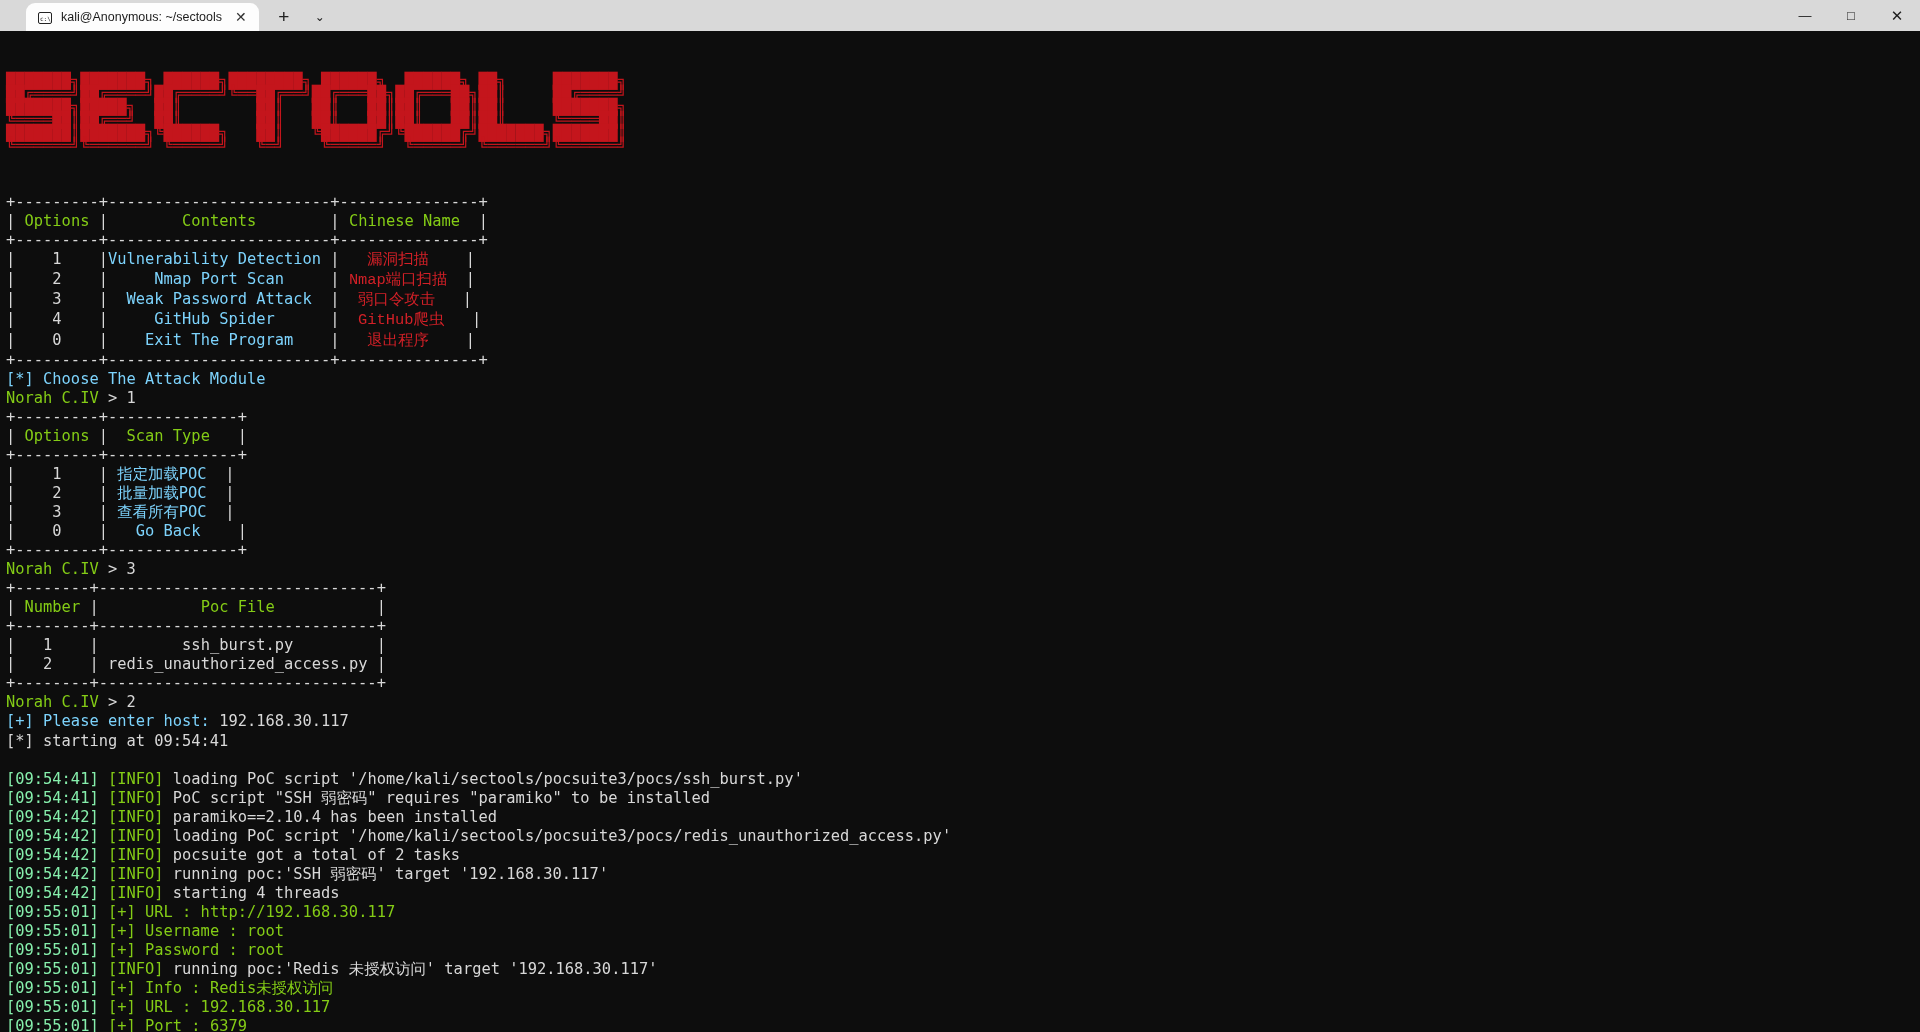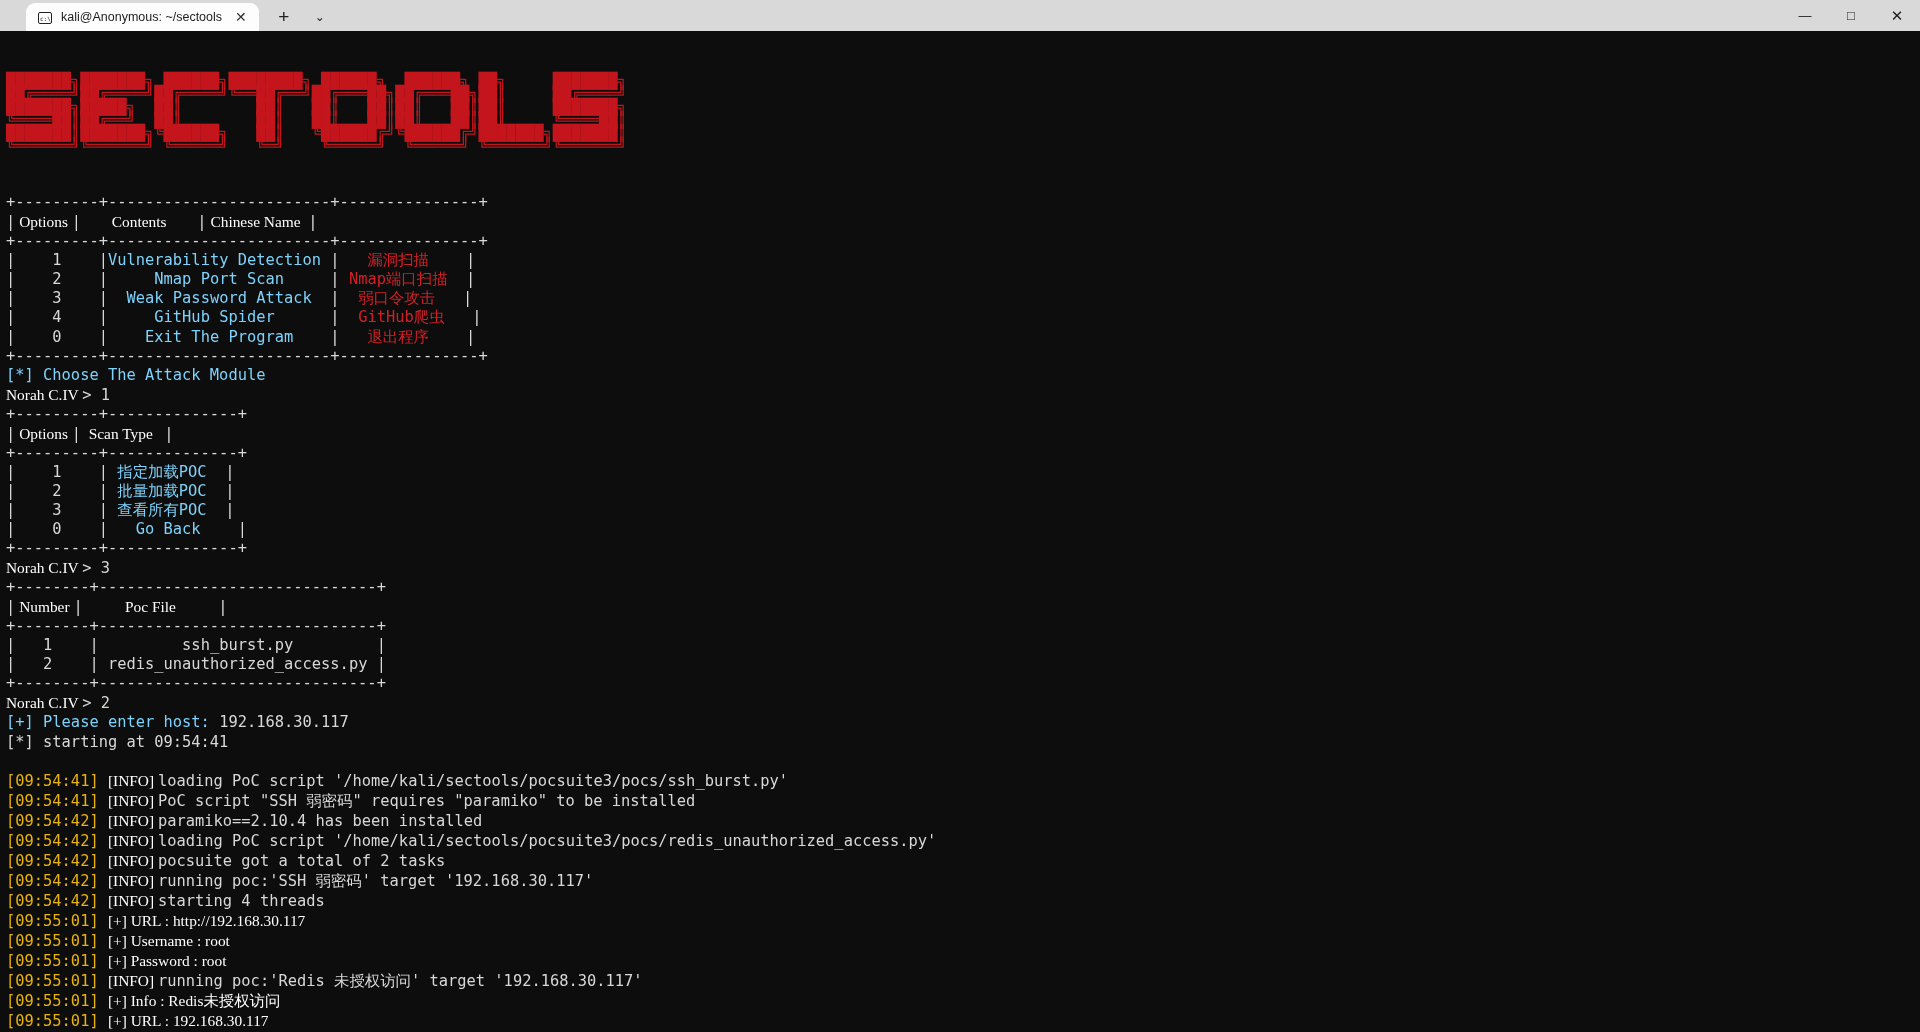--- a/index.html
+++ b/index.html
@@ -71,24 +71,24 @@
     color:#c4151c;
     font-size:15.4px;
     line-height:13.0px;
     white-space:pre;
     font-family:"DejaVu Sans Mono","Liberation Mono",monospace;
     letter-spacing:0px;
     margin-bottom:2px;
   }
   .line{ white-space:pre; }
   .w{color:#d8d8d8;}
-  .g{color:#ffffff;font-family:Liberation Serif, serif;}
+  .g{color:#84cc16;}
   .y{color:#7dd3fc;}
-  .r{color:#d22027;}
-  .c{color:#eab308;margin-top:44px;}
+  .r{color:#d22027;font-family:Liberation Mono, monospace;}
+  .c{color:#86efac;margin-top:44px;}
   .blank{height:19.05px;}
 </style>
 </head>
 <body>
 
 <div class="titlebar">
   <div class="tab">
     <span class="tab-icon">
       <svg width="14" height="14" viewBox="0 0 14 14">
         <rect x="0.5" y="1.5" width="13" height="11" rx="1.5" fill="none" stroke="#222" stroke-width="1"></rect>

